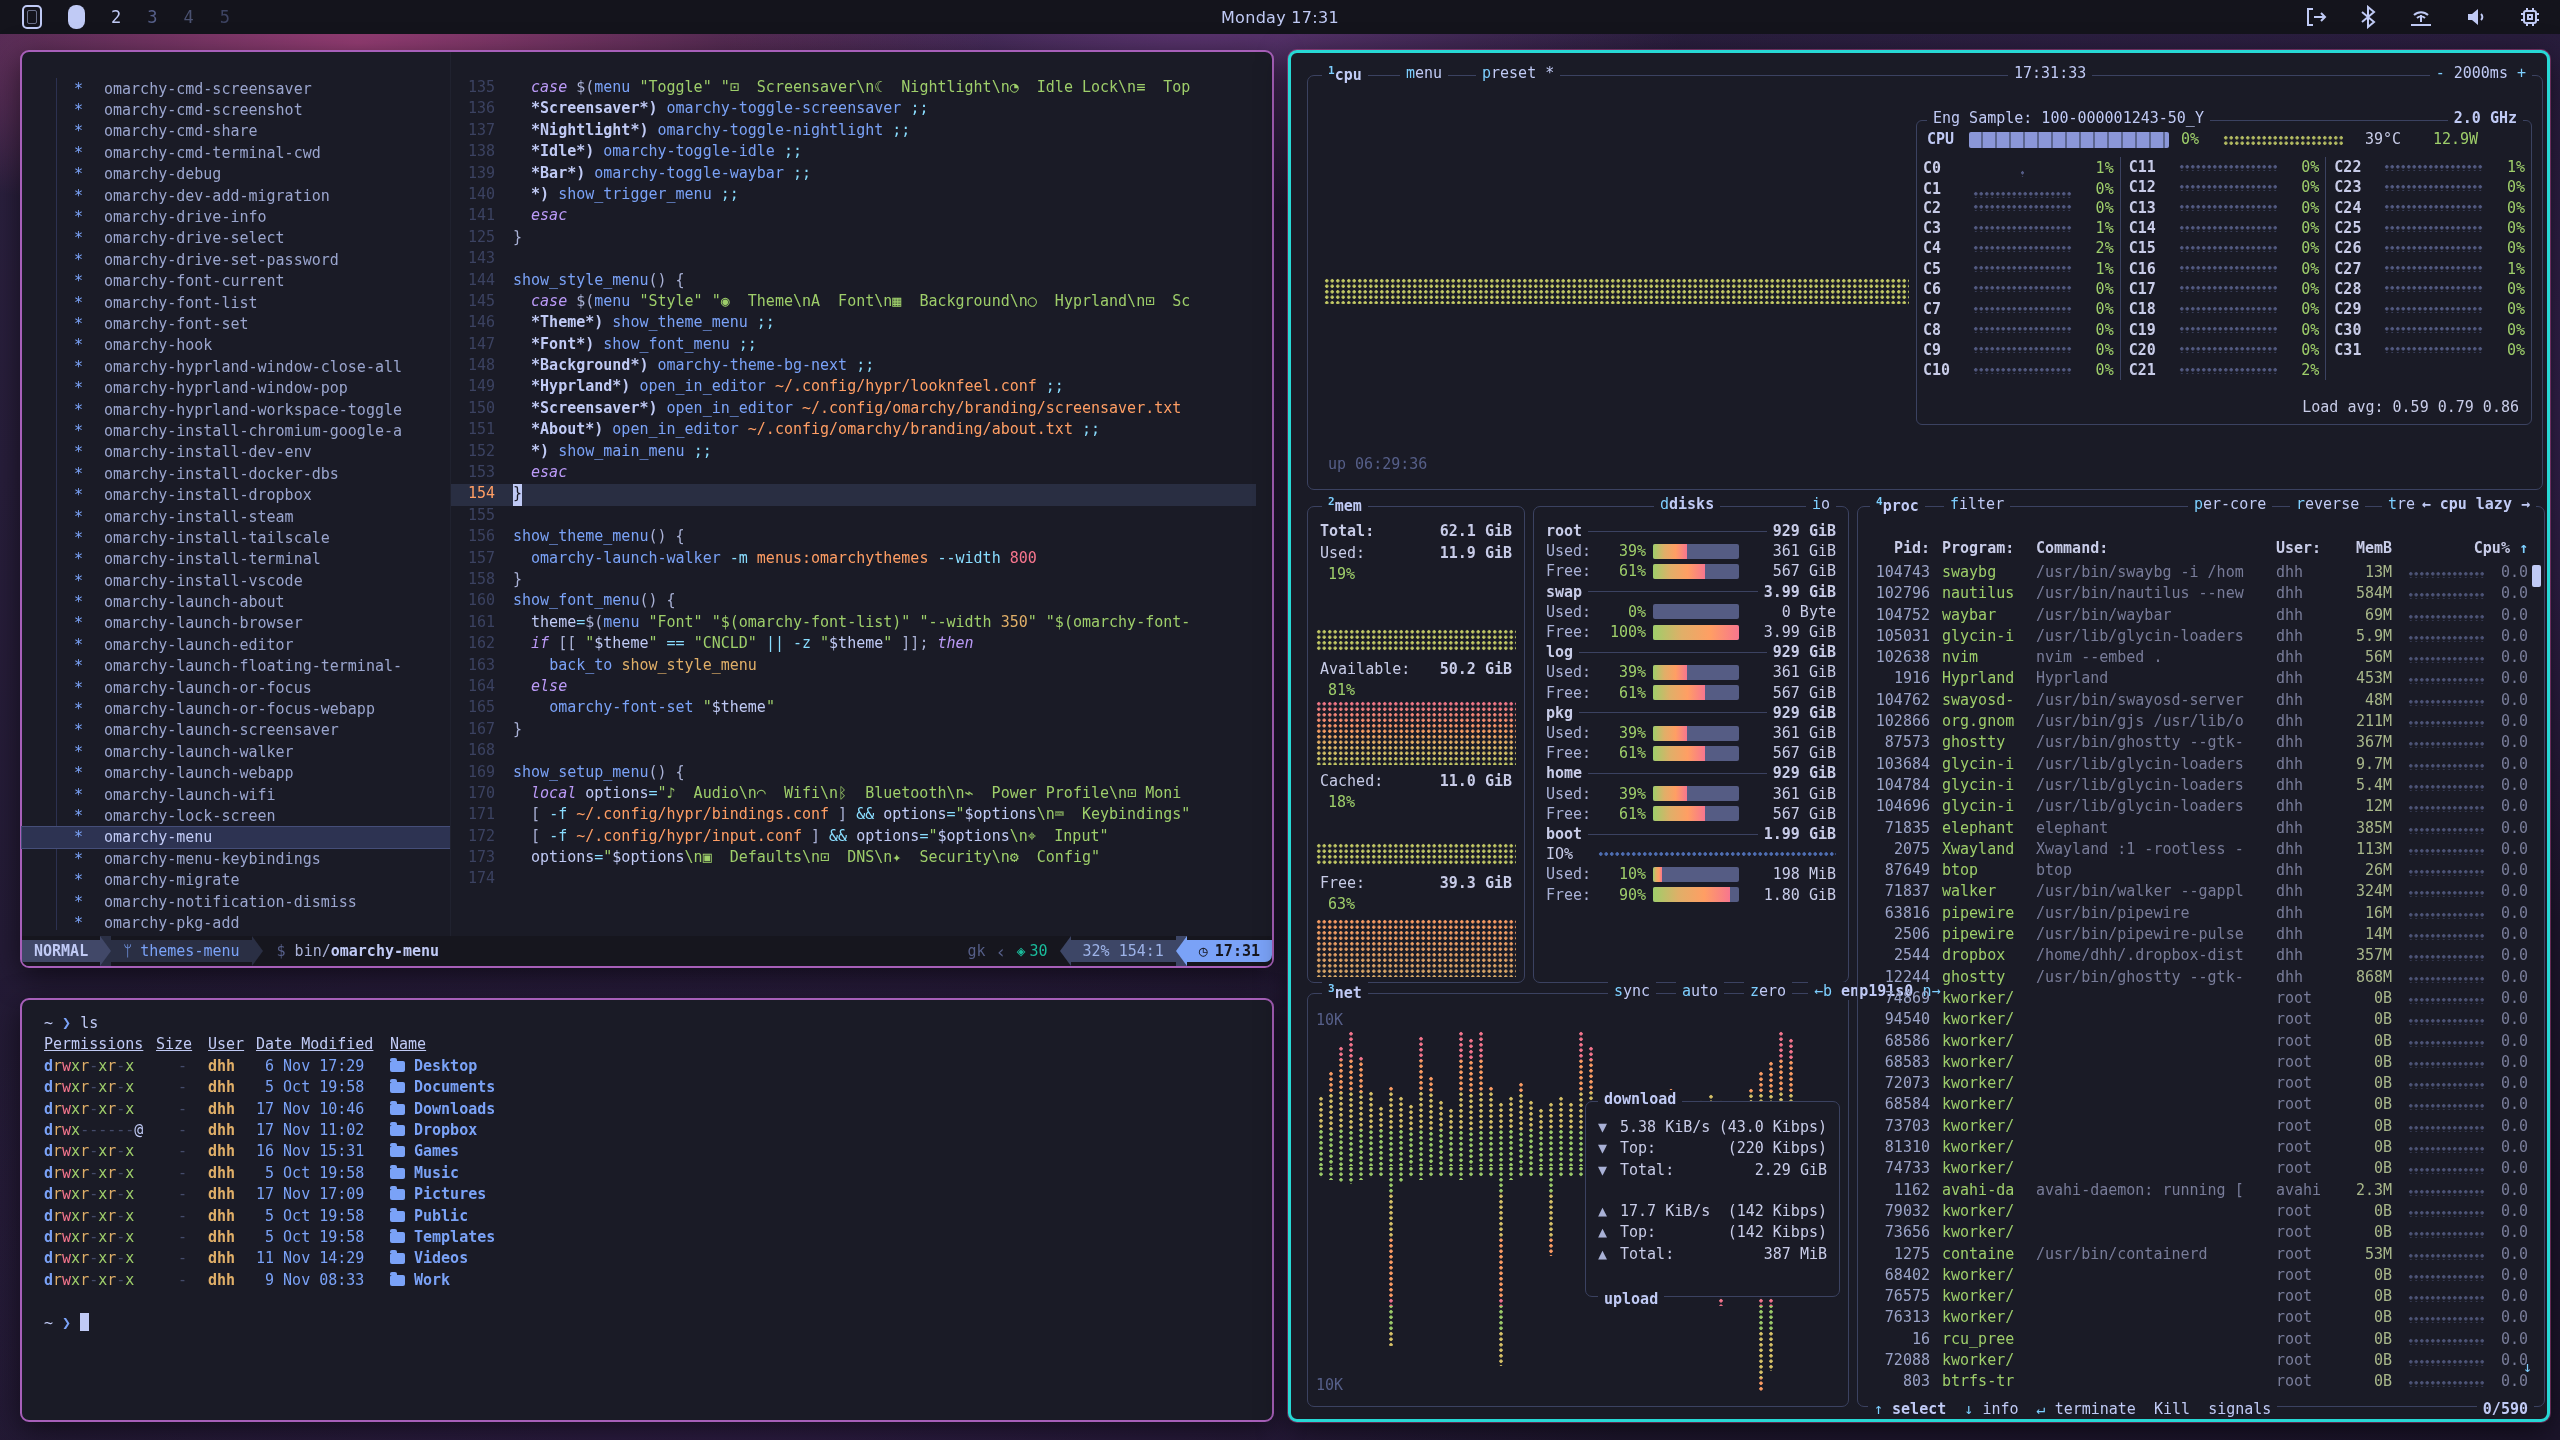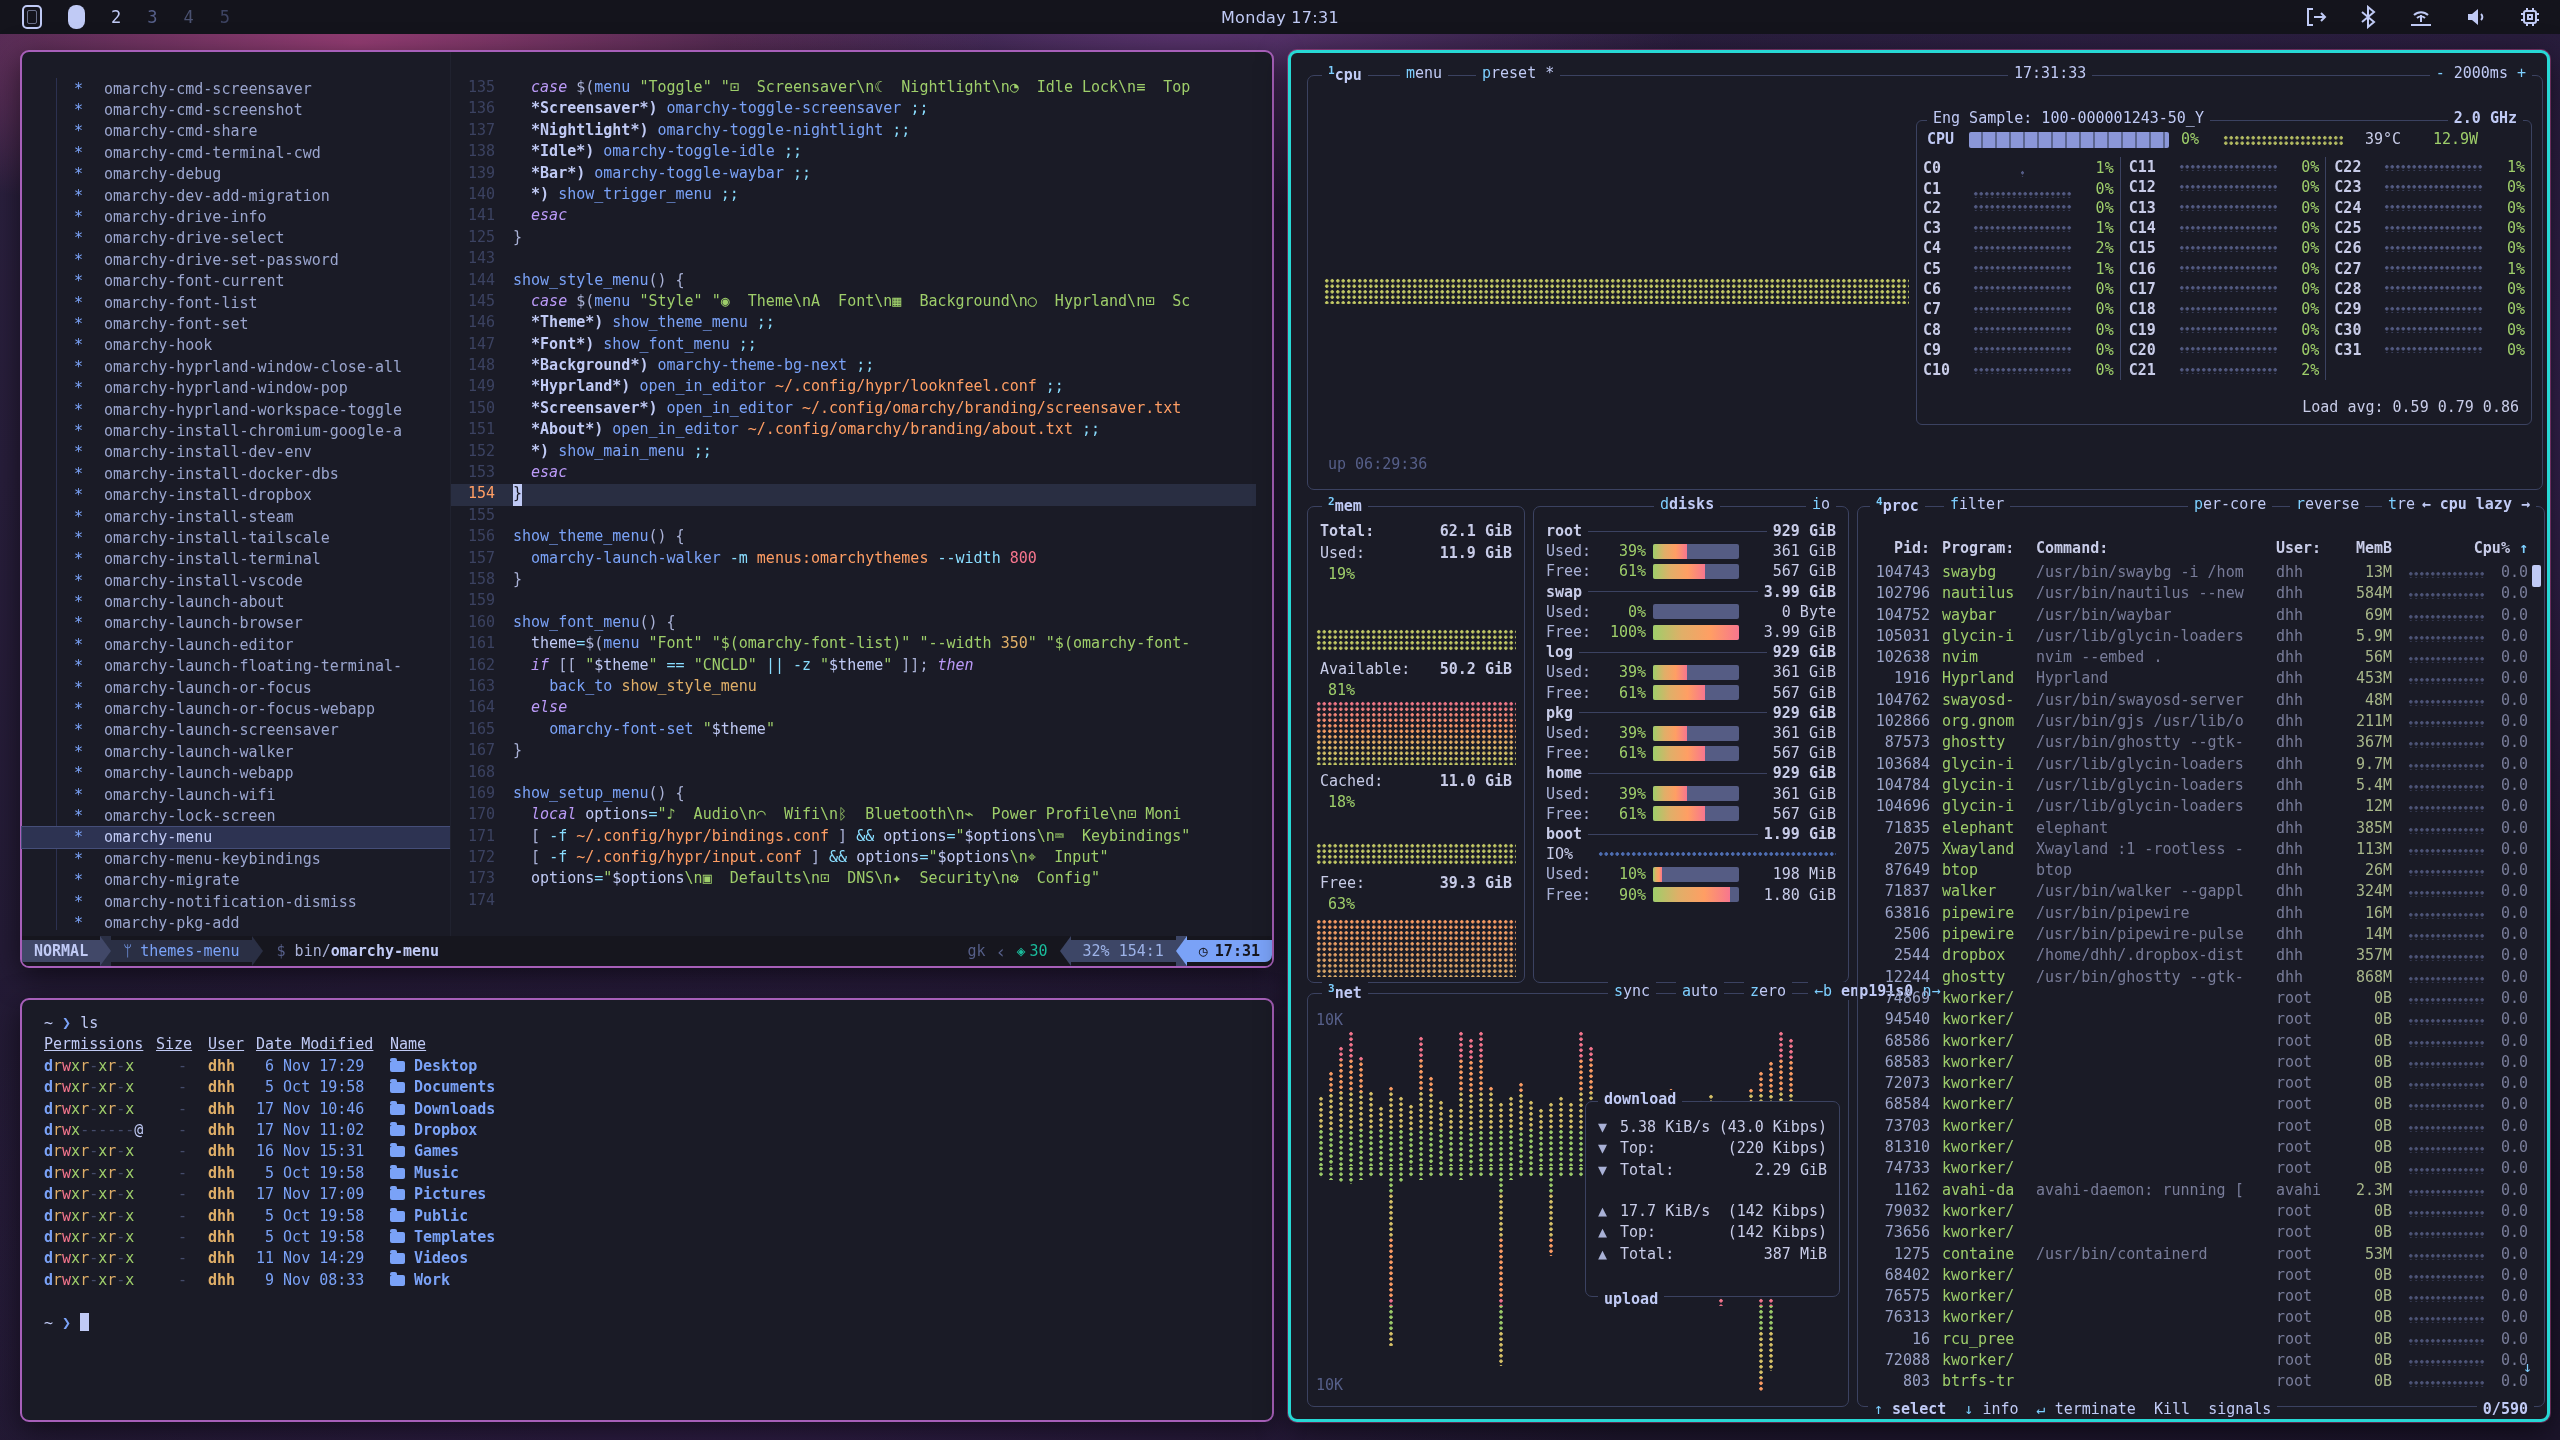--- a/index.html
+++ b/index.html
@@ -328,21 +328,20 @@
       <div class="cline"><span class="num">149</span><span class="cw">  *Hyprland*)</span><span class="ct"> </span><span class="cf">open_in_editor</span><span class="ct"> </span><span class="cp">~/.config/hypr/looknfeel.conf</span><span class="ct"> </span><span class="co">;;</span></div>
       <div class="cline"><span class="num">150</span><span class="cw">  *Screensaver*)</span><span class="ct"> </span><span class="cf">open_in_editor</span><span class="ct"> </span><span class="cp">~/.config/omarchy/branding/screensaver.txt</span></div>
       <div class="cline"><span class="num">151</span><span class="cw">  *About*)</span><span class="ct"> </span><span class="cf">open_in_editor</span><span class="ct"> </span><span class="cp">~/.config/omarchy/branding/about.txt</span><span class="ct"> </span><span class="co">;;</span></div>
       <div class="cline"><span class="num">152</span><span class="cw">  *)</span><span class="ct"> </span><span class="cf">show_main_menu</span><span class="ct"> </span><span class="co">;;</span></div>
       <div class="cline"><span class="num">153</span><span class="ck">  esac</span></div>
       <div class="cline cur"><span class="num">154</span><span class="ct"></span><span class="cursorblock">}</span></div>
       <div class="cline"><span class="num">155</span></div>
       <div class="cline"><span class="num">156</span><span class="cf">show_theme_menu</span><span class="ct">() {</span></div>
       <div class="cline"><span class="num">157</span><span class="ct">  </span><span class="cf">omarchy-launch-walker</span><span class="ct"> </span><span class="co">-m</span><span class="ct"> </span><span class="cp">menus:omarchythemes</span><span class="ct"> </span><span class="co">--width</span><span class="ct"> </span><span class="cn">800</span></div>
       <div class="cline"><span class="num">158</span><span class="ct">}</span></div>
-      <div class="cline"><span class="num">159</span></div>
       <div class="cline"><span class="num">160</span><span class="cf">show_font_menu</span><span class="ct">() {</span></div>
       <div class="cline"><span class="num">161</span><span class="ct">  </span><span class="cv">theme</span><span class="co">=</span><span class="ct">$(</span><span class="cf">menu</span><span class="ct"> </span><span class="cs">"Font" "$(omarchy-font-list)" "--width </span><span class="cy">350</span><span class="cs">" "$(omarchy-font-</span></div>
       <div class="cline"><span class="num">162</span><span class="ck">  if</span><span class="ct"> [[ </span><span class="cs">"</span><span class="cv">$theme</span><span class="cs">"</span><span class="ct"> </span><span class="co">==</span><span class="ct"> </span><span class="cs">"CNCLD"</span><span class="ct"> </span><span class="co">||</span><span class="ct"> </span><span class="co">-z</span><span class="ct"> </span><span class="cs">"</span><span class="cv">$theme</span><span class="cs">"</span><span class="ct"> ]]; </span><span class="ck">then</span></div>
       <div class="cline"><span class="num">163</span><span class="ct">    </span><span class="cf">back_to</span><span class="ct"> </span><span class="cy">show_style_menu</span></div>
       <div class="cline"><span class="num">164</span><span class="ck">  else</span></div>
       <div class="cline"><span class="num">165</span><span class="ct">    </span><span class="cf">omarchy-font-set</span><span class="ct"> </span><span class="cs">"</span><span class="cv">$theme</span><span class="cs">"</span></div>
       <div class="cline"><span class="num">167</span><span class="ct">}</span></div>
       <div class="cline"><span class="num">168</span></div>
       <div class="cline"><span class="num">169</span><span class="cf">show_setup_menu</span><span class="ct">() {</span></div>
       <div class="cline"><span class="num">170</span><span class="ck">  local</span><span class="ct"> </span><span class="cv">options</span><span class="co">=</span><span class="cs">"♪  Audio\n◠  Wifi\nᛒ  Bluetooth\n⌁  Power Profile\n⊡ Moni</span></div>

